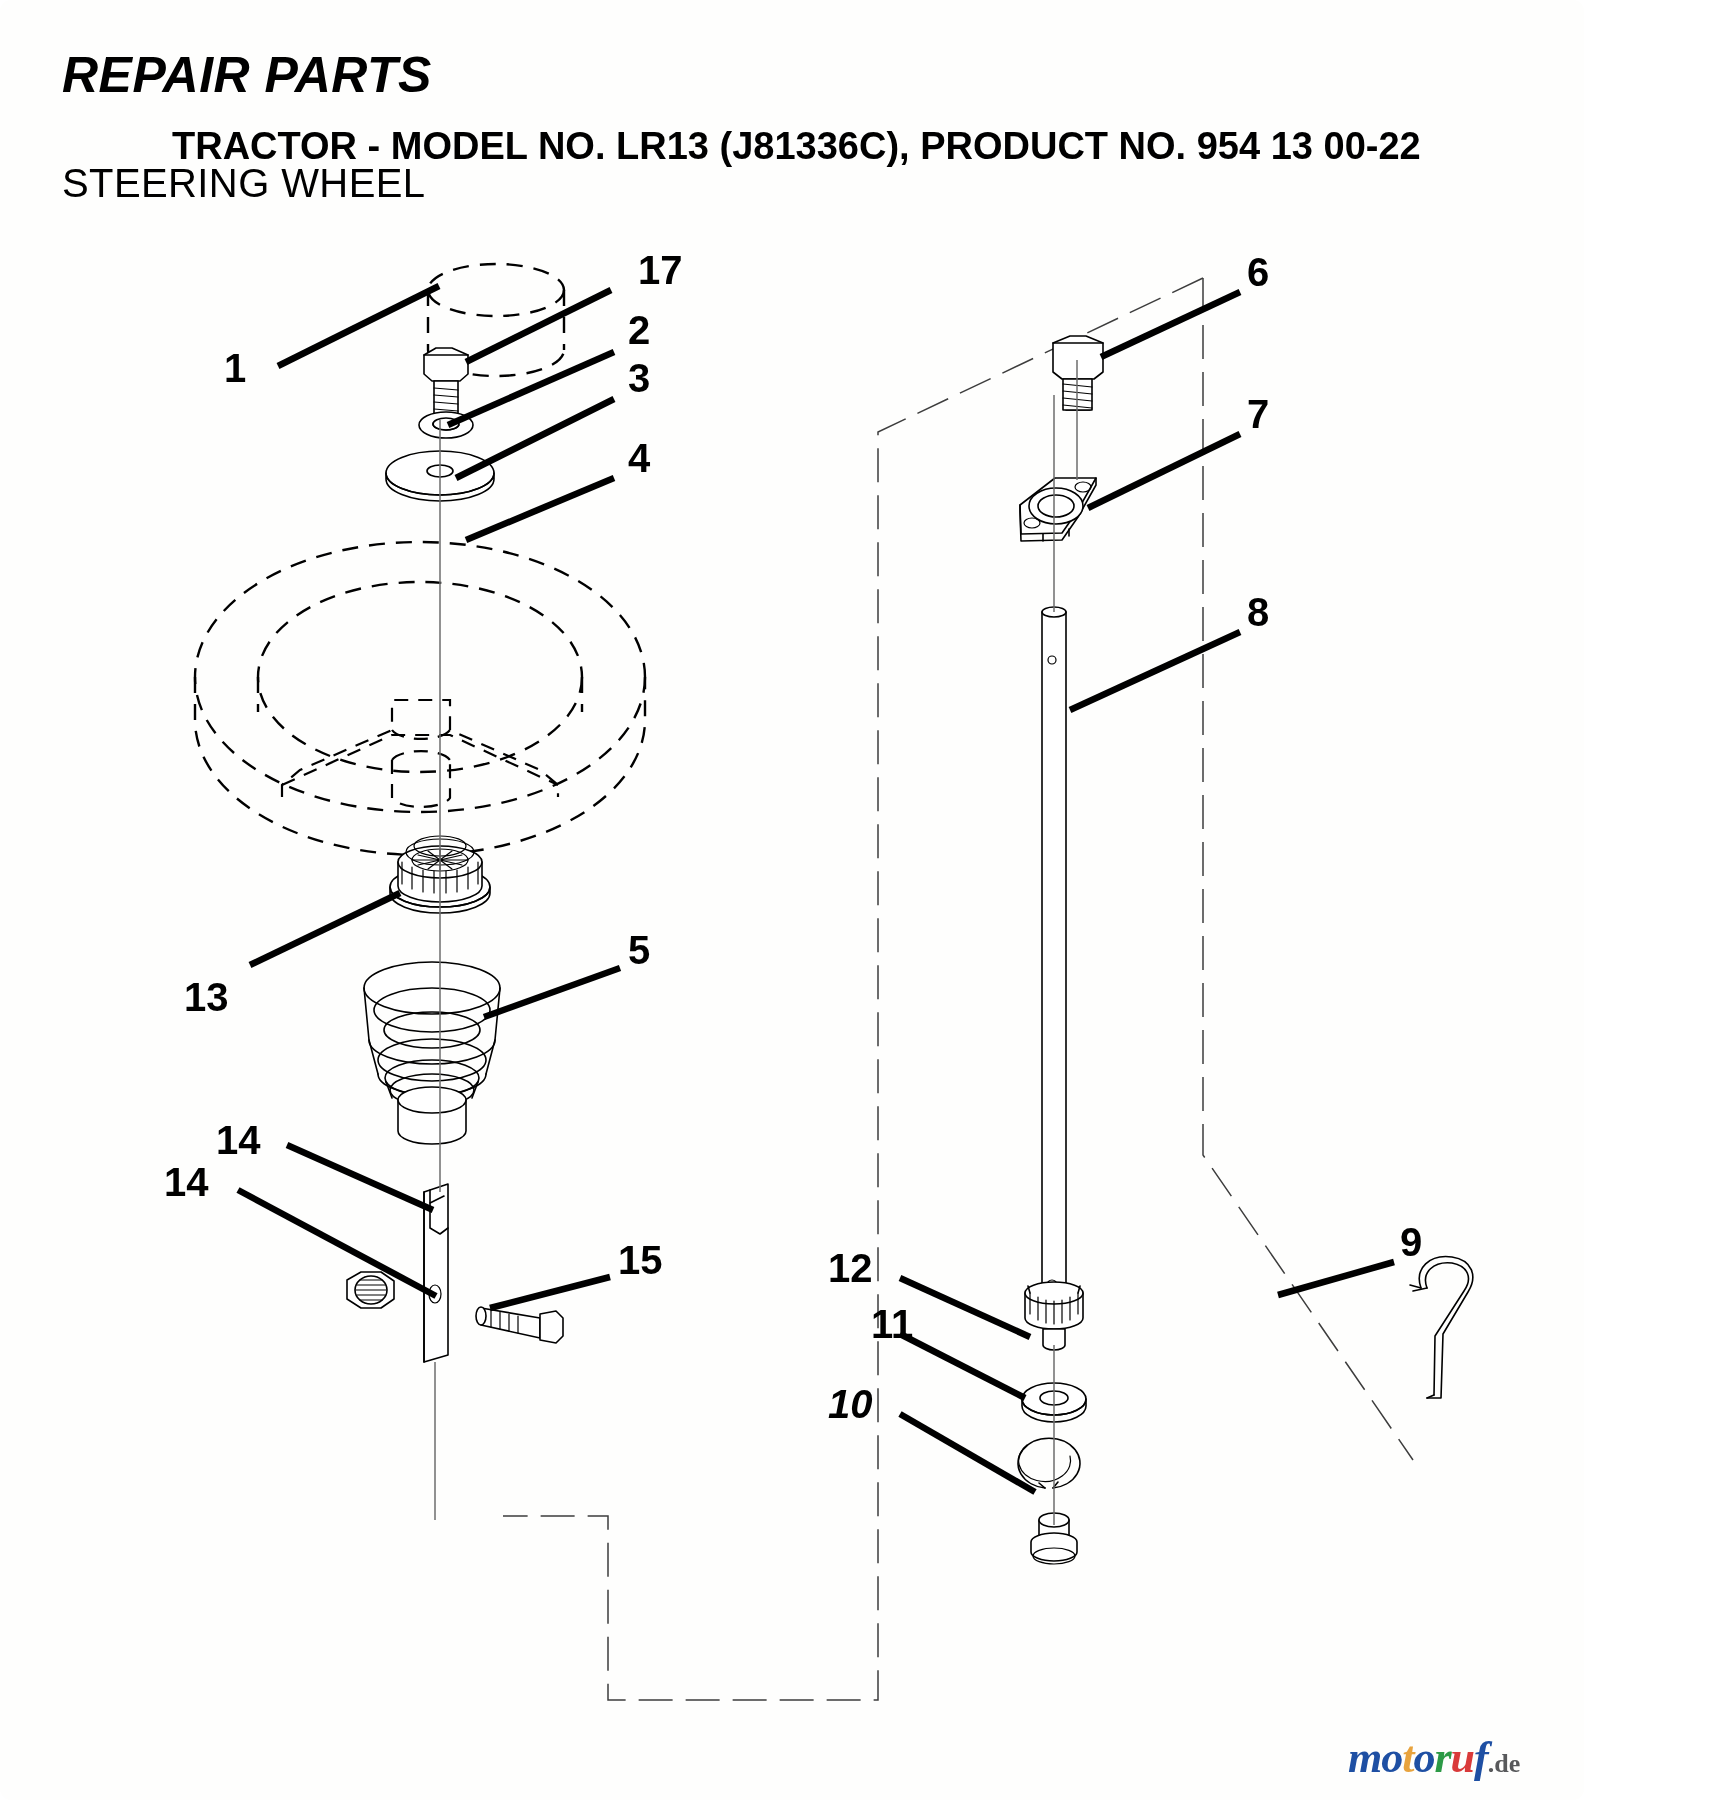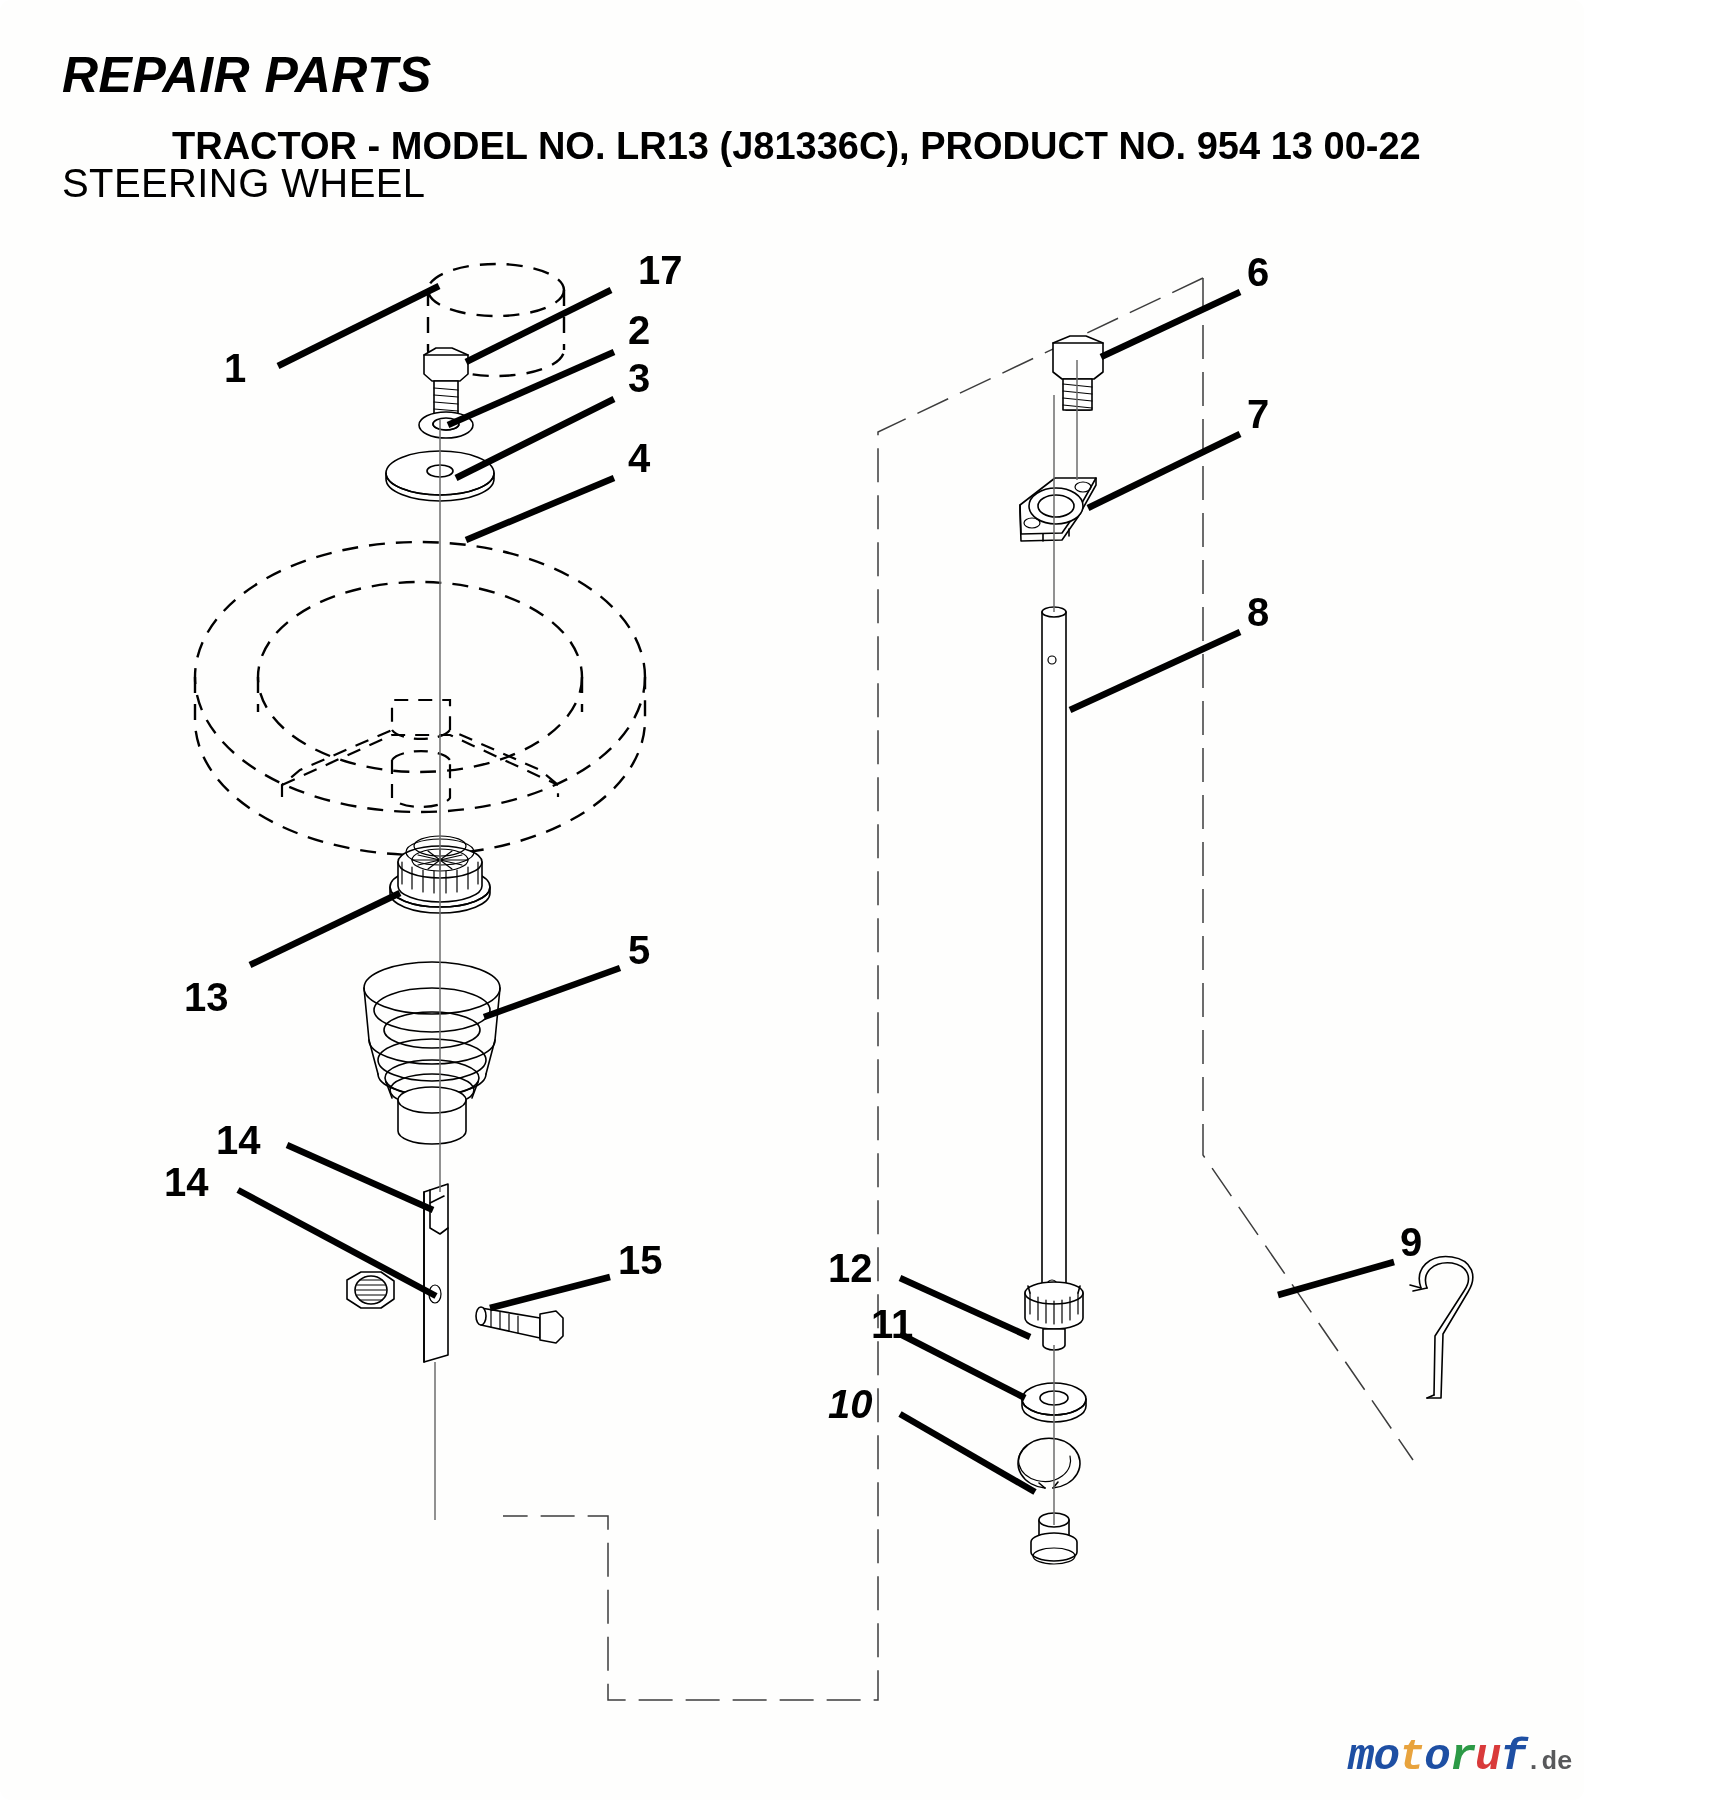--- a/index.html
+++ b/index.html
@@ -76,21 +76,21 @@
   
   .watermark {
     position: absolute;
     left: 1348px;
     top: 1732px;
     font-size: 44px;
     font-weight: bold;
     font-style: italic;
     letter-spacing: -1px;
     white-space: nowrap;
-    font-family: Liberation Mono, monospace;
+    font-family: Liberation Serif, serif;
   }
   .watermark .suffix {
     font-size: 26px;
     font-style: normal;
     color: #58595b;
     letter-spacing: 0;
   }
 </style>
 </head>
 <body>

